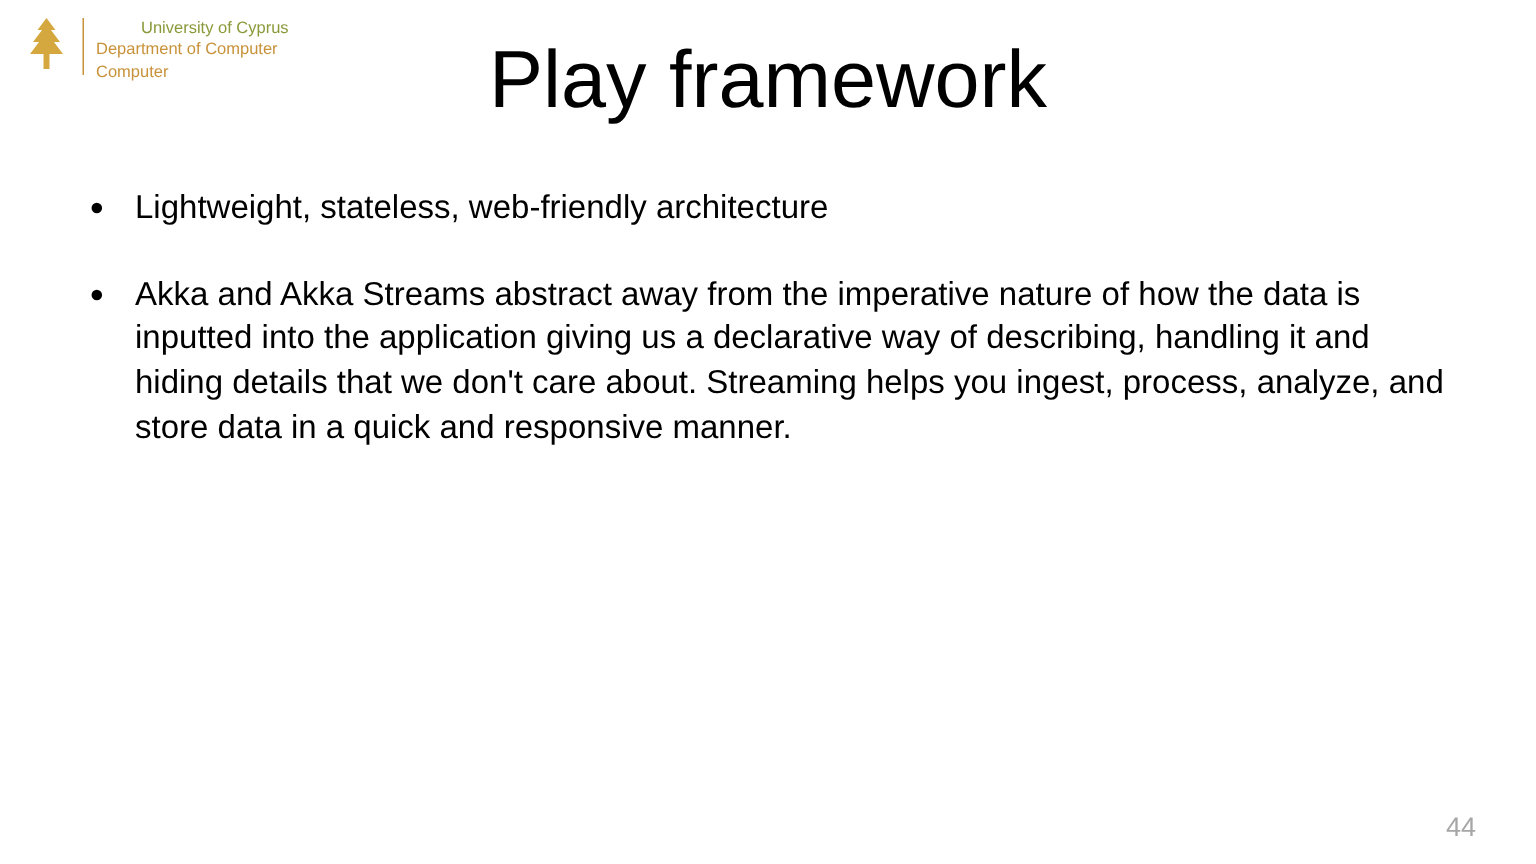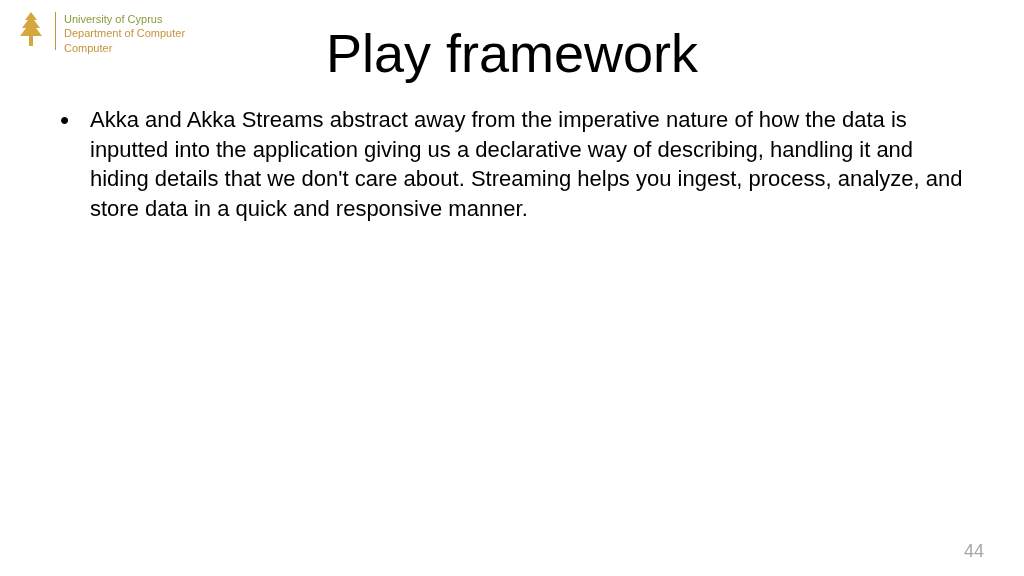--- a/index.html
+++ b/index.html
@@ -23,36 +23,36 @@
       width: 32px;
       height: 40px;
     }
     .logo-text {
       display: flex;
       flex-direction: column;
       font-size: 11px;
       line-height: 1.3;
       padding-top: 2px;
     }
-    .logo-line1 { color: #8a9a3a; }
+    .logo-line1 { color: #8a9a3a; margin-left: 30px; }
     .logo-line2 { color: #c8923a; }
     .logo-line3 { color: #c8923a; }
     .divider {
       width: 1px;
       height: 38px;
       background: #c8923a;
       margin-top: 2px;
     }
     .slide-title {
       text-align: center;
       font-size: 54px;
       font-weight: 400;
       color: #000;
       margin-top: 22px;
-      margin-bottom: 21px;
+      margin-bottom: 39px;
     }
     .content {
       padding: 0 60px 0 60px;
     }
     .bullet-list {
       list-style: none;
     }
     .bullet-item {
       position: relative;
       padding-left: 30px;
@@ -105,19 +105,20 @@
     <span class="logo-line1">University of Cyprus</span>
     <span class="logo-line2">Department of Computer</span>
     <span class="logo-line3">Computer</span>
   </div>
 </div>
 
 <h1 class="slide-title">Play framework</h1>
 
 <div class="content">
   <ul class="bullet-list">
+    <li class="bullet-item">Lightweight, stateless, web-friendly architecture</li>
     <li class="bullet-item">Akka and Akka Streams abstract away from the imperative nature of how the data is inputted into the application giving us a declarative way of describing, handling it and hiding details that we don't care about. Streaming helps you ingest, process, analyze, and store data in a quick and responsive manner.</li>
   </ul>
 </div>
 
 <div class="footer">
   <span class="page-num">44</span>
 </div>
 
 </body></html>

